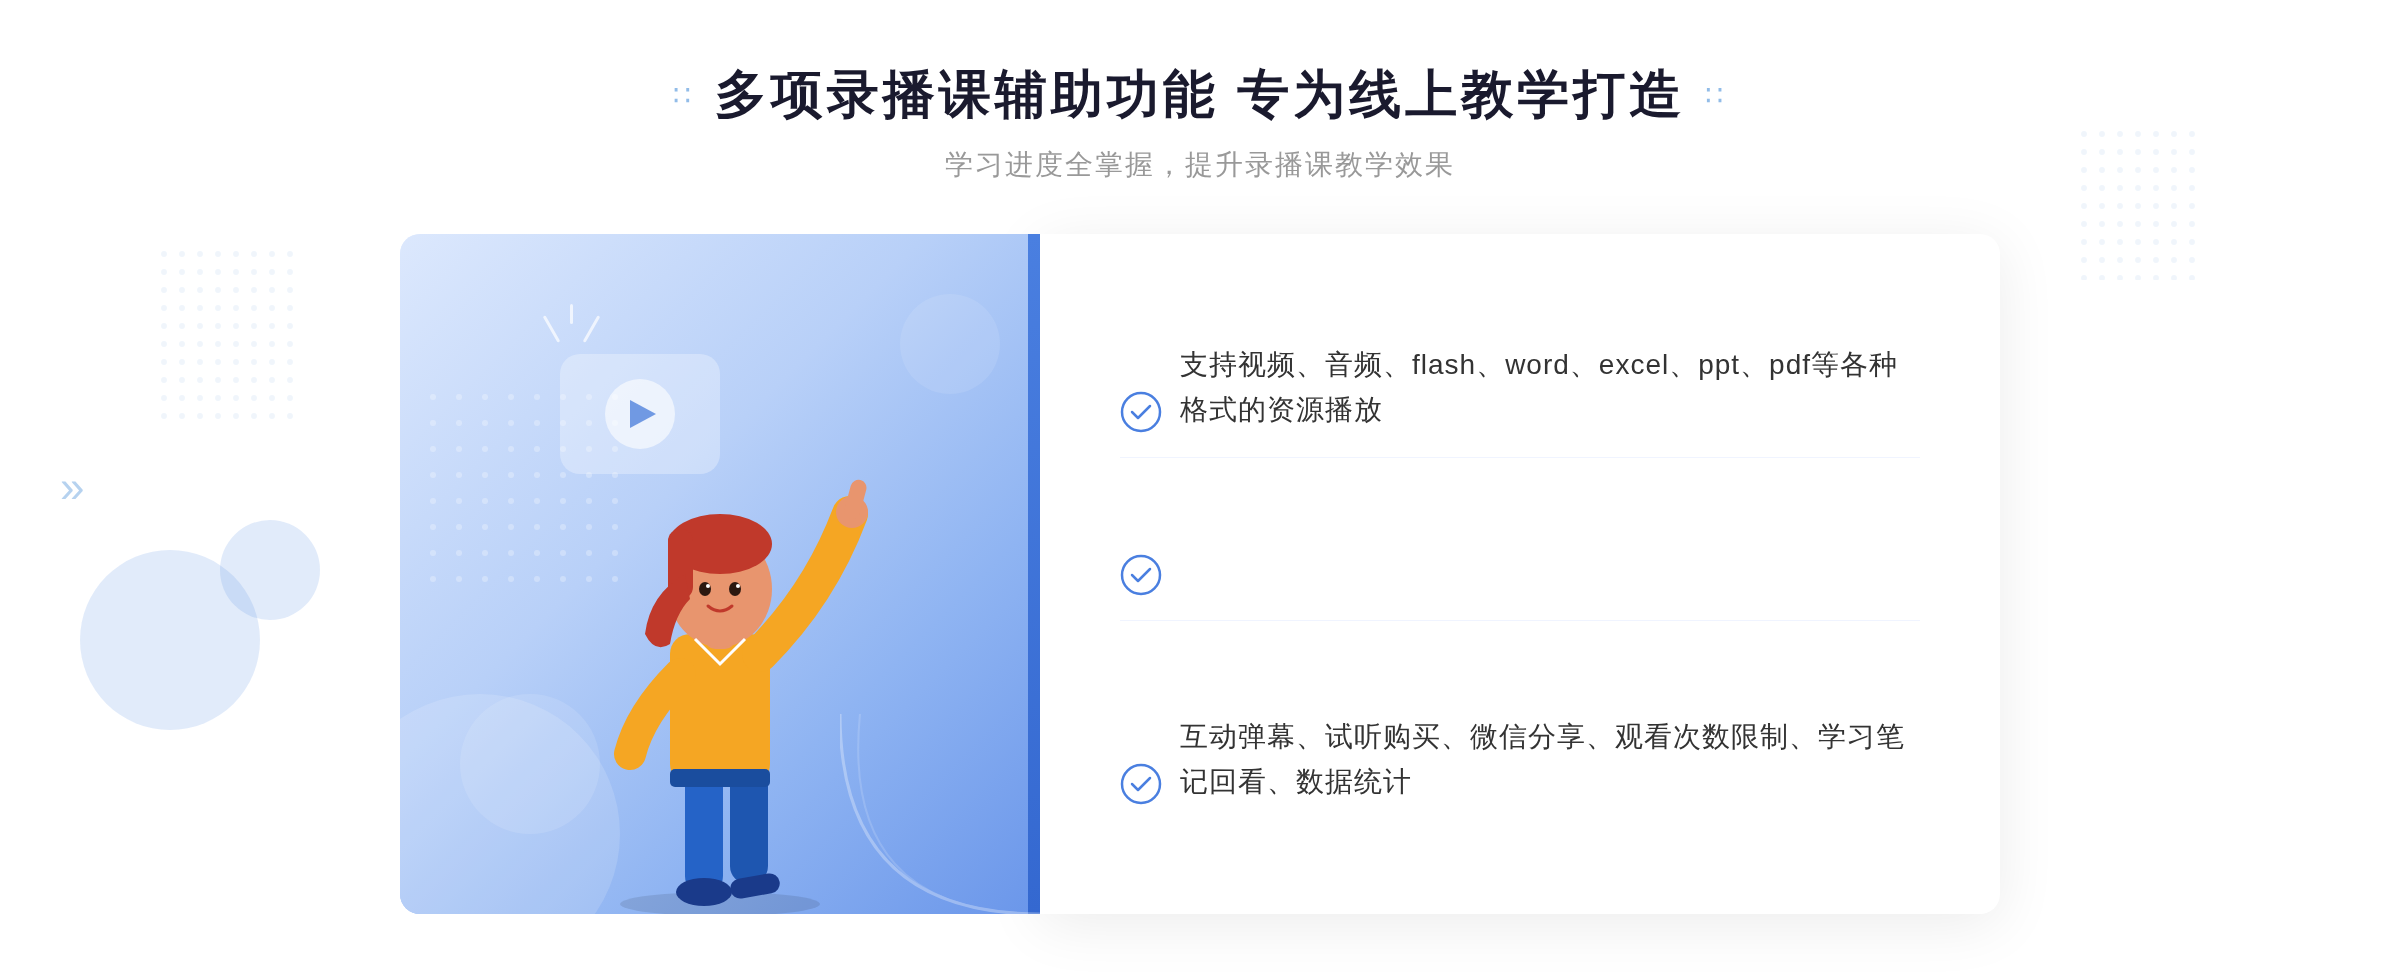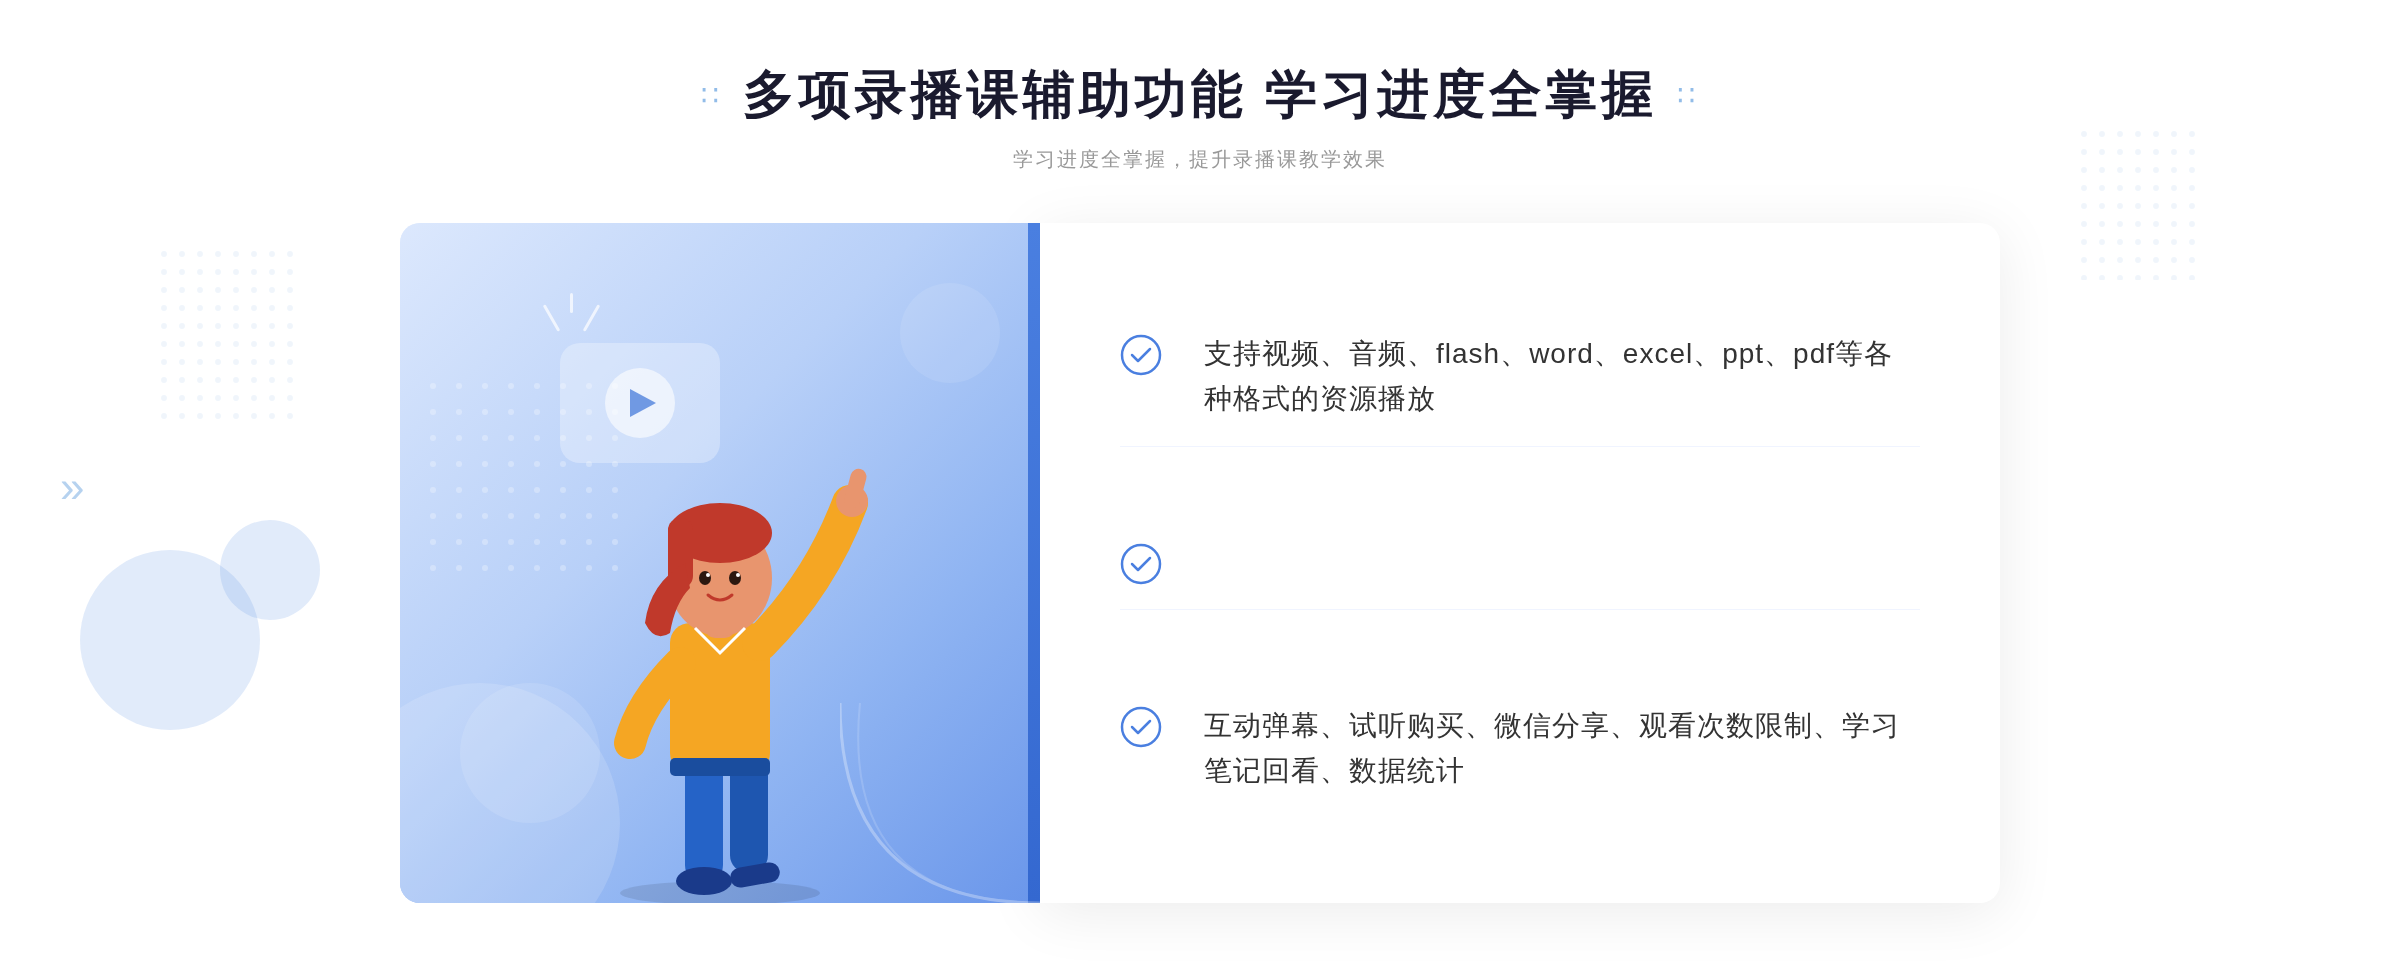--- a/index.html
+++ b/index.html
@@ -50,21 +50,21 @@
     }
 
     .main-title {
       font-size: 52px;
       font-weight: 600;
       color: #1a1a2e;
       letter-spacing: 4px;
     }
 
     .sub-title {
-      font-size: 20px;
+      font-size: 28px;
       color: #999999;
       margin-top: 16px;
       letter-spacing: 2px;
       font-weight: 400;
     }
 
     
     .content-area {
       display: flex;
       align-items: stretch;
@@ -222,22 +222,22 @@
       border-radius: 0 20px 20px 0;
       box-shadow: 0 10px 60px rgba(0,0,0,0.08);
       padding: 50px 80px;
       display: flex;
       flex-direction: column;
       justify-content: space-around;
     }
 
     .feature-item {
       display: flex;
-      align-items: flex-start;
-      gap: 42px;
+      align-items: flex-end;
+      gap: 18px;
       padding: 24px 0;
       border-bottom: 1px solid #f0f4ff;
     }
 
     .feature-item:last-child {
       border-bottom: none;
     }
 
     .check-icon {
       flex-shrink: 0;
@@ -331,21 +331,21 @@
       <pattern id="dotPat2" x="0" y="0" width="18" height="18" patternUnits="userSpaceOnUse">
         <circle cx="4" cy="4" r="3" fill="#4a90d9"></circle>
       </pattern>
     </defs>
     <rect width="120" height="150" fill="url(#dotPat2)"></rect>
   </svg>
 
   <div class="header-section">
     <div class="header-decorators">
       <span class="decorator-dots">∷</span>
-      <h1 class="main-title">多项录播课辅助功能 学习进度全掌握</h1>
+      <h1 class="main-title">多项录播课辅助功能 专为线上教学打造</h1>
       <span class="decorator-dots">∷</span>
     </div>
     <p class="sub-title">学习进度全掌握，提升录播课教学效果</p>
   </div>
 
   <div class="content-area">
 
     <div class="illustration-card">
 
       <div class="deco-circle-large"></div>

